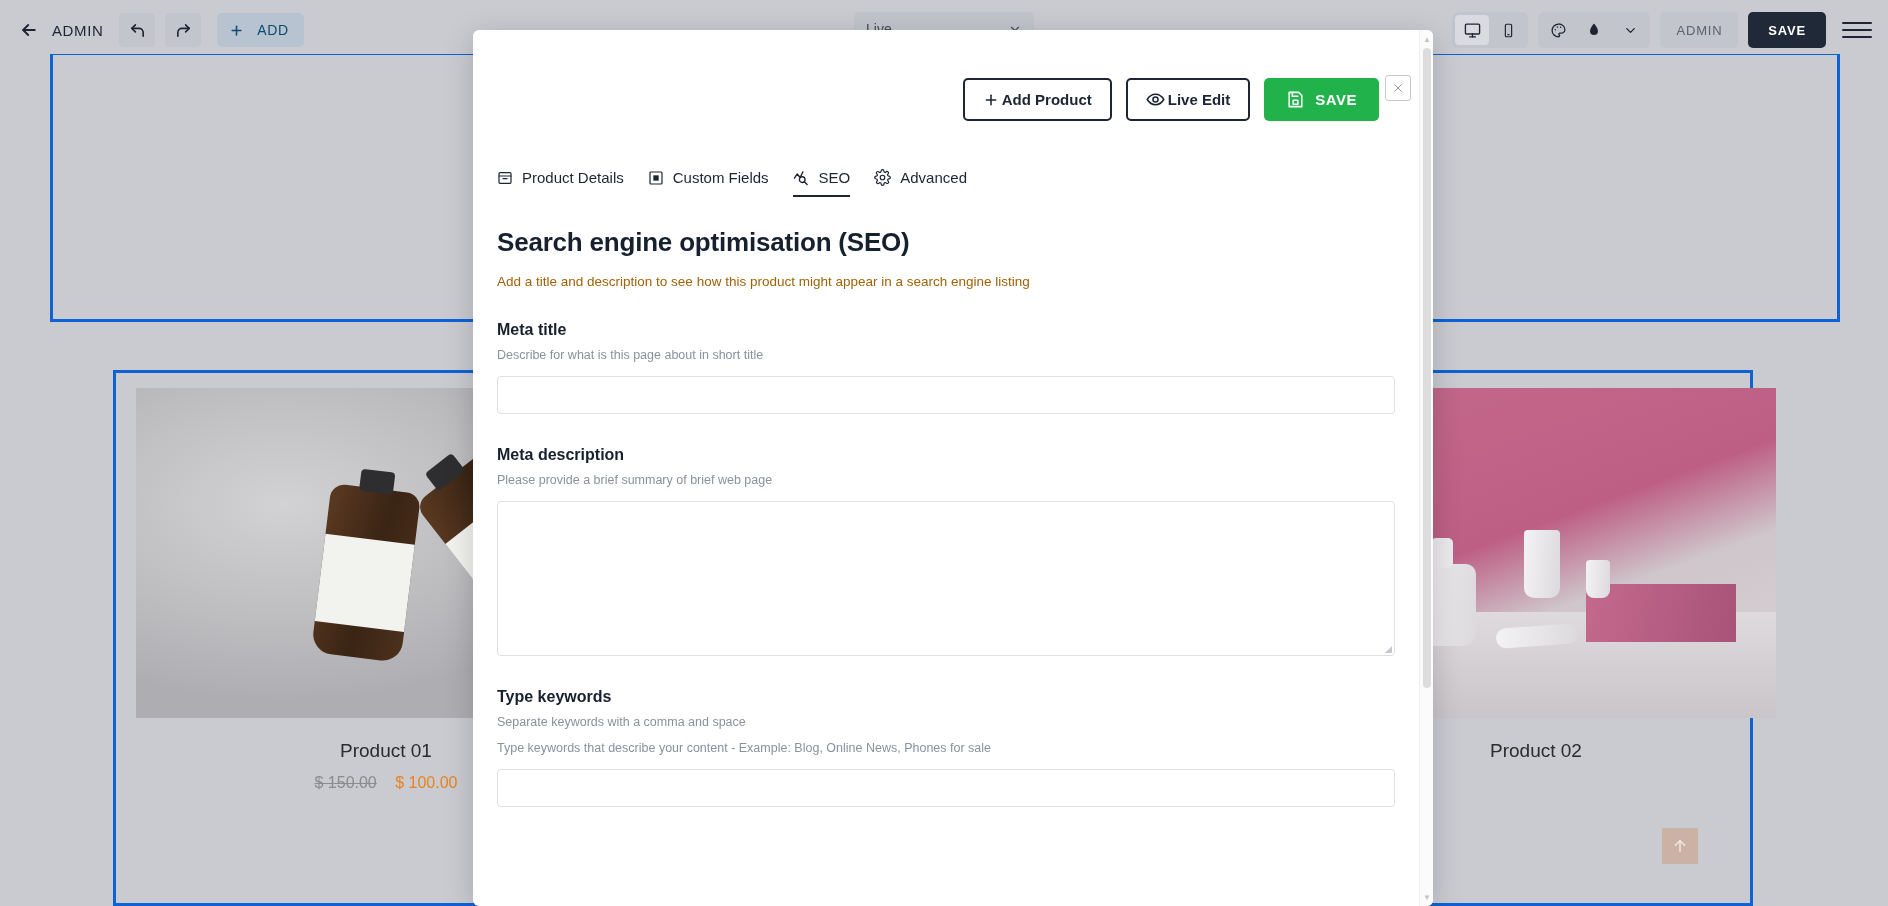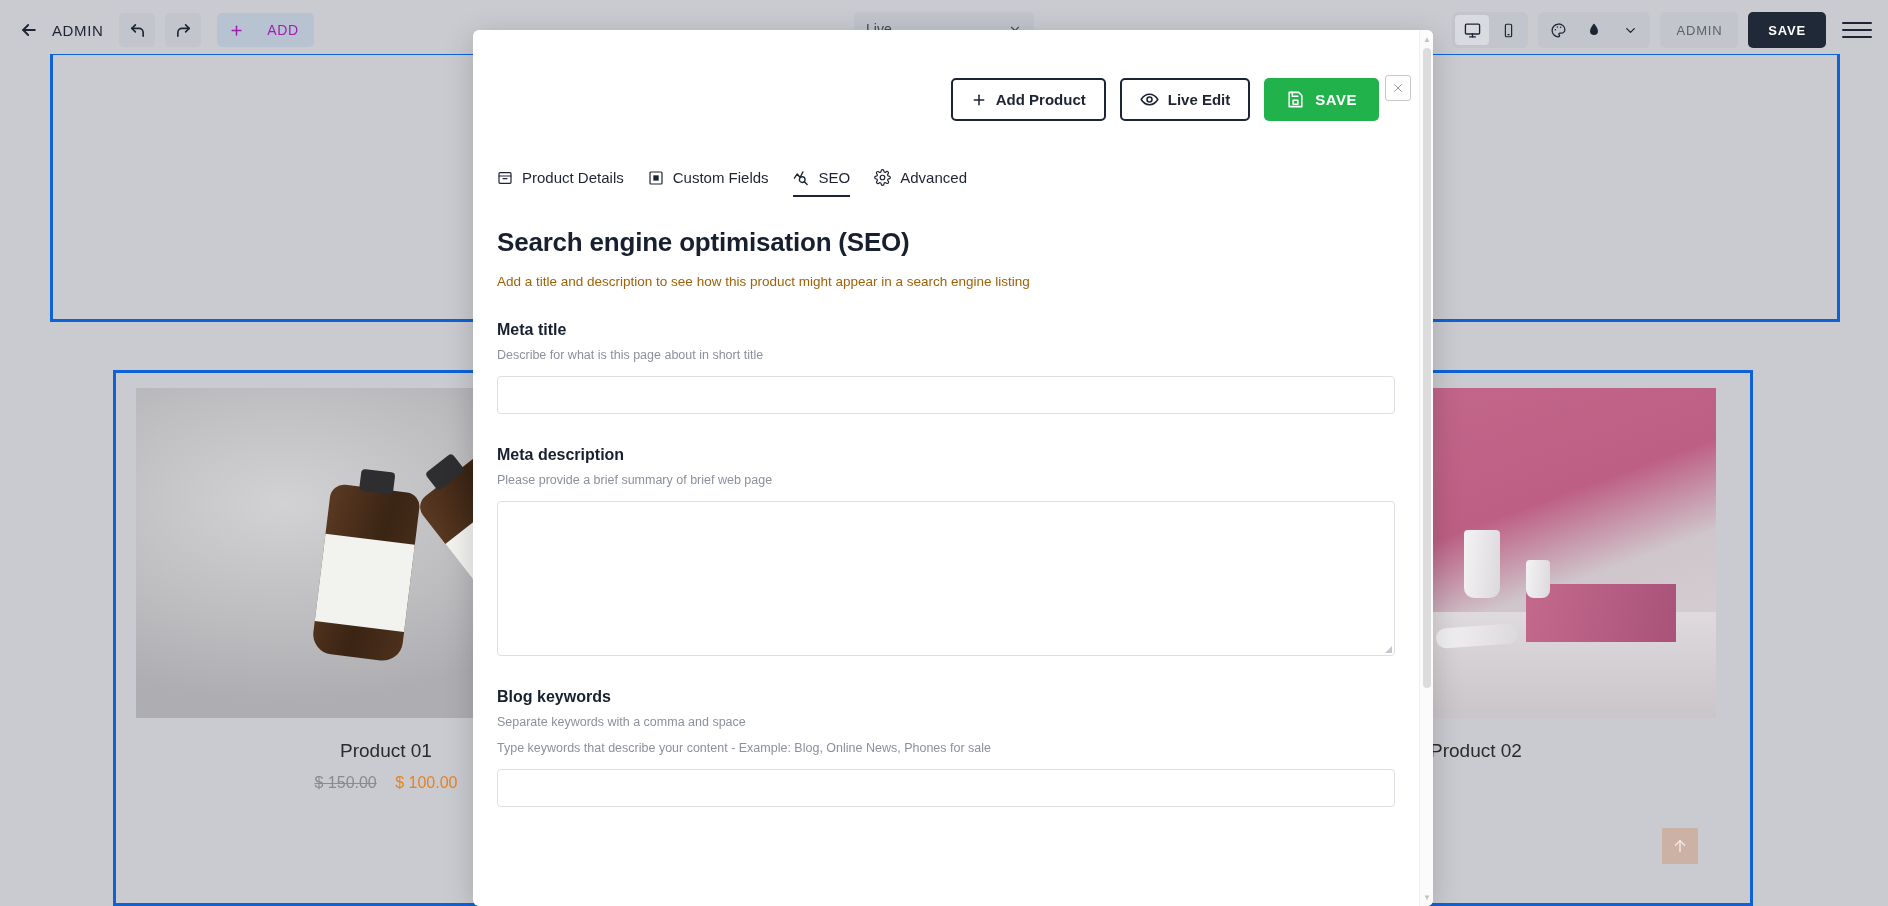--- a/index.html
+++ b/index.html
@@ -32,23 +32,23 @@
     margin-right: 6px;
   }
   .tb-icon-btn {
     width: 36px; height: 34px; border-radius: 5px;
     background: #c2c5cb;
     display: flex; align-items: center; justify-content: center;
     color: #1d2433; cursor: pointer;
   }
   .add-btn {
     height: 34px; border-radius: 5px; background: #b8c3d2;
-    display: flex; align-items: center; gap: 23px;
+    display: flex; align-items: center; gap: 13px;
     padding: 0 15px 0 12px; cursor: pointer;
-    color: #a21caf; font-size: 14px; font-weight: 500; letter-spacing: .6px;
+    color: #0c4a6e; font-size: 14px; font-weight: 500; letter-spacing: .6px;
     margin-left: 6px;
   }
 
   .tb-center {
     position: absolute; left: 50%; transform: translateX(-50%);
     top: 6px;
     width: 180px; height: 33px;
     background: #c2c5cb; border-radius: 5px;
     display: flex; align-items: center; justify-content: space-between;
     padding: 0 12px;
@@ -102,21 +102,21 @@
     border: 3px solid #0d63d6;
     background: transparent;
   }
 
   .product-card {
     position: absolute;
     width: 500px;
     text-align: center;
   }
   .product-card.p1 { left: 20px; top: 15px; }
-  .product-card.p2 { left: 1110px; top: 15px; }
+  .product-card.p2 { left: 1170px; top: 15px; }
 
   .prod-img {
     width: 490px; height: 330px;
     position: relative; overflow: hidden;
   }
   .prod-img.brown {
     background:
       radial-gradient(ellipse 70% 60% at 30% 35%, #d2d2d4 0%, #bdbdc0 60%, #aeaeb2 100%);
   }
   .prod-img.pink {
@@ -196,21 +196,21 @@
   }
 
   .modal-actions {
     display: flex; justify-content: flex-end; align-items: center; gap: 14px;
     padding: 48px 40px 0 0;
   }
   .btn-outline {
     height: 43px; padding: 0 18px;
     border: 2px solid #1d2433; border-radius: 5px;
     background: #fff; color: #1d2433;
-    display: flex; align-items: center; gap: 9px;
+    display: flex; align-items: center; gap: 3px;
     font-size: 15px; font-weight: bold; cursor: pointer;
   }
   .btn-green {
     height: 43px; padding: 0 22px;
     background: #22b24c; border: none; border-radius: 5px;
     color: #fff; display: flex; align-items: center; gap: 10px;
     font-size: 15px; font-weight: bold; letter-spacing: .5px; cursor: pointer;
   }
 
   .tabs {
@@ -525,21 +525,21 @@
             <input class="input-box" type="text" placeholder="" style="">
           </div>
 
           <div class="field">
             <div class="field-label">Meta description</div>
             <div class="field-hint">Please provide a brief summary of brief web page</div>
             <div class="textarea-box"></div>
           </div>
 
           <div class="field">
-            <div class="field-label">Blog keywords</div>
+            <div class="field-label">Type keywords</div>
             <div class="field-hint">Separate keywords with a comma and space</div>
             <div class="field-hint2">Type keywords that describe your content - Example: Blog, Online News, Phones for sale</div>
             <input class="input-box" type="text" placeholder="" style="">
           </div>
         </div>
       </div>
 
       <div class="modal-scrollbar">
         <div class="sb-arrow up">▲</div>
         <div class="sb-thumb"></div>

